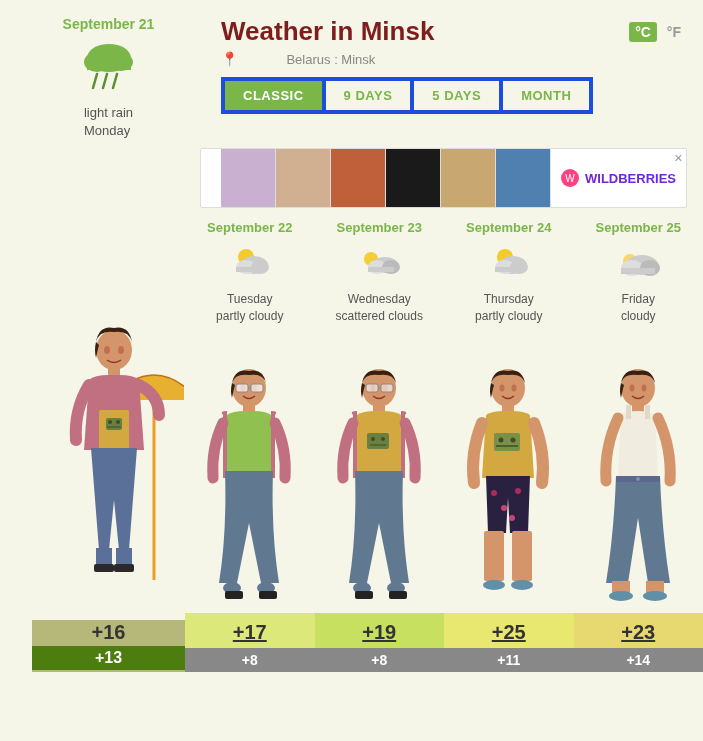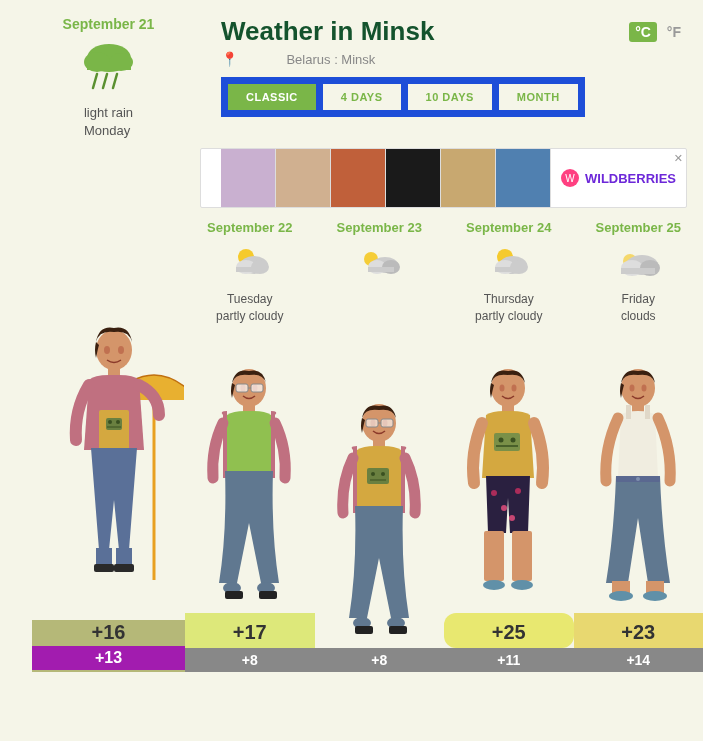--- a/index.html
+++ b/index.html
@@ -62,21 +62,21 @@
 
     .title-row {
       display: flex;
       align-items: center;
       justify-content: space-between;
     }
 
     .page-title {
       font-size: 26px;
       font-weight: bold;
-      color: #14532d;
+      color: #7f1d1d;
     }
 
     .temp-units {
       display: flex;
       gap: 4px;
       font-size: 14px;
       font-weight: bold;
     }
 
     .temp-unit-c {
@@ -111,23 +111,23 @@
 
     
     .tabs-row {
       display: flex;
       gap: 0;
       margin-bottom: 10px;
     }
 
     .tab {
       padding: 7px 18px;
-      font-size: 11px;
-      font-weight: bold;
-      border: 7px solid #1d4ed8;
+      font-size: 13px;
+      font-weight: bold;
+      border: 4px solid #1d4ed8;
       cursor: pointer;
       color: #7ab648;
       background: transparent;
       letter-spacing: 0.5px;
     }
 
     .tab.active {
       background: #7ab648;
       color: white;
     }
@@ -224,21 +224,21 @@
       gap: 2px;
     }
 
     .temp-high {
       font-size: 20px;
       font-weight: bold;
       color: #333;
     }
 
     .temp-low {
-      background: #a21caf;
+      background: #4d7c0f;
       color: white;
       font-size: 16px;
       font-weight: bold;
       width: 100%;
       text-align: center;
       padding: 3px 0;
     }
 
     .day-col {
       flex: 1;
@@ -287,25 +287,26 @@
     }
 
     .day-temp-high {
       background: #dde87a;
       width: 100%;
       text-align: center;
       font-size: 20px;
       font-weight: bold;
       color: #333;
       padding: 8px 0 4px;
+      text-decoration: underline;
     }
 
     .day-sep22 .day-temp-high { background: #dde87a; }
     .day-sep23 .day-temp-high { background: #c8e060; }
-    .day-sep24 .day-temp-high { background: #e8e870; border-radius: 12px; }
+    .day-sep24 .day-temp-high { background: #e8e870; }
     .day-sep25 .day-temp-high { background: #e8d870; }
 
     .day-temp-low {
       background: #888;
       color: white;
       width: 100%;
       text-align: center;
       font-size: 14px;
       font-weight: bold;
       padding: 4px 0;
@@ -359,22 +360,22 @@
           <span class="temp-unit-c">°C</span>
           <span class="temp-unit-f">°F</span>
         </div>
       </div>
       <div class="location-row">
         <span class="location-pin">📍</span>
         <span class="location-text">Belarus : Minsk</span>
       </div>
       <div class="tabs-row">
         <button class="tab active">CLASSIC</button>
-        <button class="tab">4 DAYS</button>
-        <button class="tab">10 DAYS</button>
+        <button class="tab">9 DAYS</button>
+        <button class="tab">5 DAYS</button>
         <button class="tab">MONTH</button>
       </div>
     </div>
   </div>
 
   <div class="ad-banner">
     <div class="ad-images">
       <div class="ad-img-placeholder"></div>
       <div class="ad-img-placeholder"></div>
       <div class="ad-img-placeholder"></div>
@@ -507,20 +508,24 @@
 
         <div class="weather-icon-day">
           <svg width="48" height="36" viewBox="0 0 48 36">
             <circle cx="16" cy="16" r="7" fill="#f5c518" opacity="0.85"></circle>
             <ellipse cx="30" cy="22" rx="13" ry="8" fill="#ccc"></ellipse>
             <ellipse cx="22" cy="24" rx="9" ry="7" fill="#ddd"></ellipse>
             <ellipse cx="36" cy="24" rx="9" ry="7" fill="#bbb"></ellipse>
             <rect x="13" y="24" width="26" height="5" fill="#ccc"></rect>
           </svg>
         </div>
+        <div class="weather-desc-day">
+          <span>Wednesday</span><br>
+          <span>scattered clouds</span>
+        </div>
         <div class="figure-day">
           <svg width="105" height="280" viewBox="0 0 105 280">
 
             <ellipse cx="52" cy="55" rx="17" ry="19" fill="#d4956a"></ellipse>
             <path d="M35 50 Q38 35 52 38 Q66 35 69 50 Q66 40 52 42 Q38 40 35 50Z" fill="#3a2010"></path>
             <path d="M35 50 Q33 58 35 65 Q37 55 38 52Z" fill="#3a2010"></path>
             <ellipse cx="46" cy="55" rx="2.5" ry="3.5" fill="#c07050"></ellipse>
             <ellipse cx="58" cy="55" rx="2.5" ry="3.5" fill="#c07050"></ellipse>
             <path d="M46 63 Q52 68 58 63" stroke="#8b3a2a" stroke-width="1.5" fill="none"></path>
 
@@ -546,20 +551,21 @@
             <ellipse cx="35" cy="255" rx="9" ry="6" fill="#607890"></ellipse>
             <rect x="28" y="258" width="18" height="8" fill="#222" rx="2"></rect>
             <ellipse cx="69" cy="255" rx="9" ry="6" fill="#607890"></ellipse>
             <rect x="62" y="258" width="18" height="8" fill="#222" rx="2"></rect>
 
             <path d="M26 90 Q14 115 16 145" stroke="#c07080" stroke-width="11" fill="none" stroke-linecap="round"></path>
             <path d="M78 90 Q90 115 88 145" stroke="#c07080" stroke-width="11" fill="none" stroke-linecap="round"></path>
           </svg>
         </div>
         <div class="day-temp-bar">
+          <div class="day-temp-high" style="background:#c8e060;">+19</div>
           <div class="day-temp-low">+8</div>
         </div>
       </div>
 
       <div class="day-col day-sep24">
         <div class="day-date">
           <span>September 24</span>
         </div>
 
         <div class="weather-icon-day">
@@ -626,21 +632,21 @@
           <svg width="48" height="36" viewBox="0 0 48 36">
             <circle cx="16" cy="18" r="7" fill="#f5c518" opacity="0.6"></circle>
             <ellipse cx="28" cy="22" rx="16" ry="10" fill="#ccc"></ellipse>
             <ellipse cx="18" cy="25" rx="11" ry="8" fill="#ddd"></ellipse>
             <ellipse cx="36" cy="25" rx="10" ry="8" fill="#bbb"></ellipse>
             <rect x="7" y="25" width="34" height="6" fill="#ccc"></rect>
           </svg>
         </div>
         <div class="weather-desc-day">
           <span>Friday</span><br>
-          <span>clouds</span>
+          <span>cloudy</span>
         </div>
         <div class="figure-day">
           <svg width="105" height="280" viewBox="0 0 105 280">
 
             <ellipse cx="52" cy="55" rx="17" ry="19" fill="#d4956a"></ellipse>
             <path d="M35 50 Q38 35 52 38 Q66 35 69 50 Q66 40 52 42 Q38 40 35 50Z" fill="#3a2010"></path>
             <path d="M35 50 Q33 58 35 65 Q37 55 38 52Z" fill="#3a2010"></path>
             <ellipse cx="46" cy="55" rx="2.5" ry="3.5" fill="#c07050"></ellipse>
             <ellipse cx="58" cy="55" rx="2.5" ry="3.5" fill="#c07050"></ellipse>
             <path d="M46 63 Q52 68 58 63" stroke="#8b3a2a" stroke-width="1.5" fill="none"></path>

